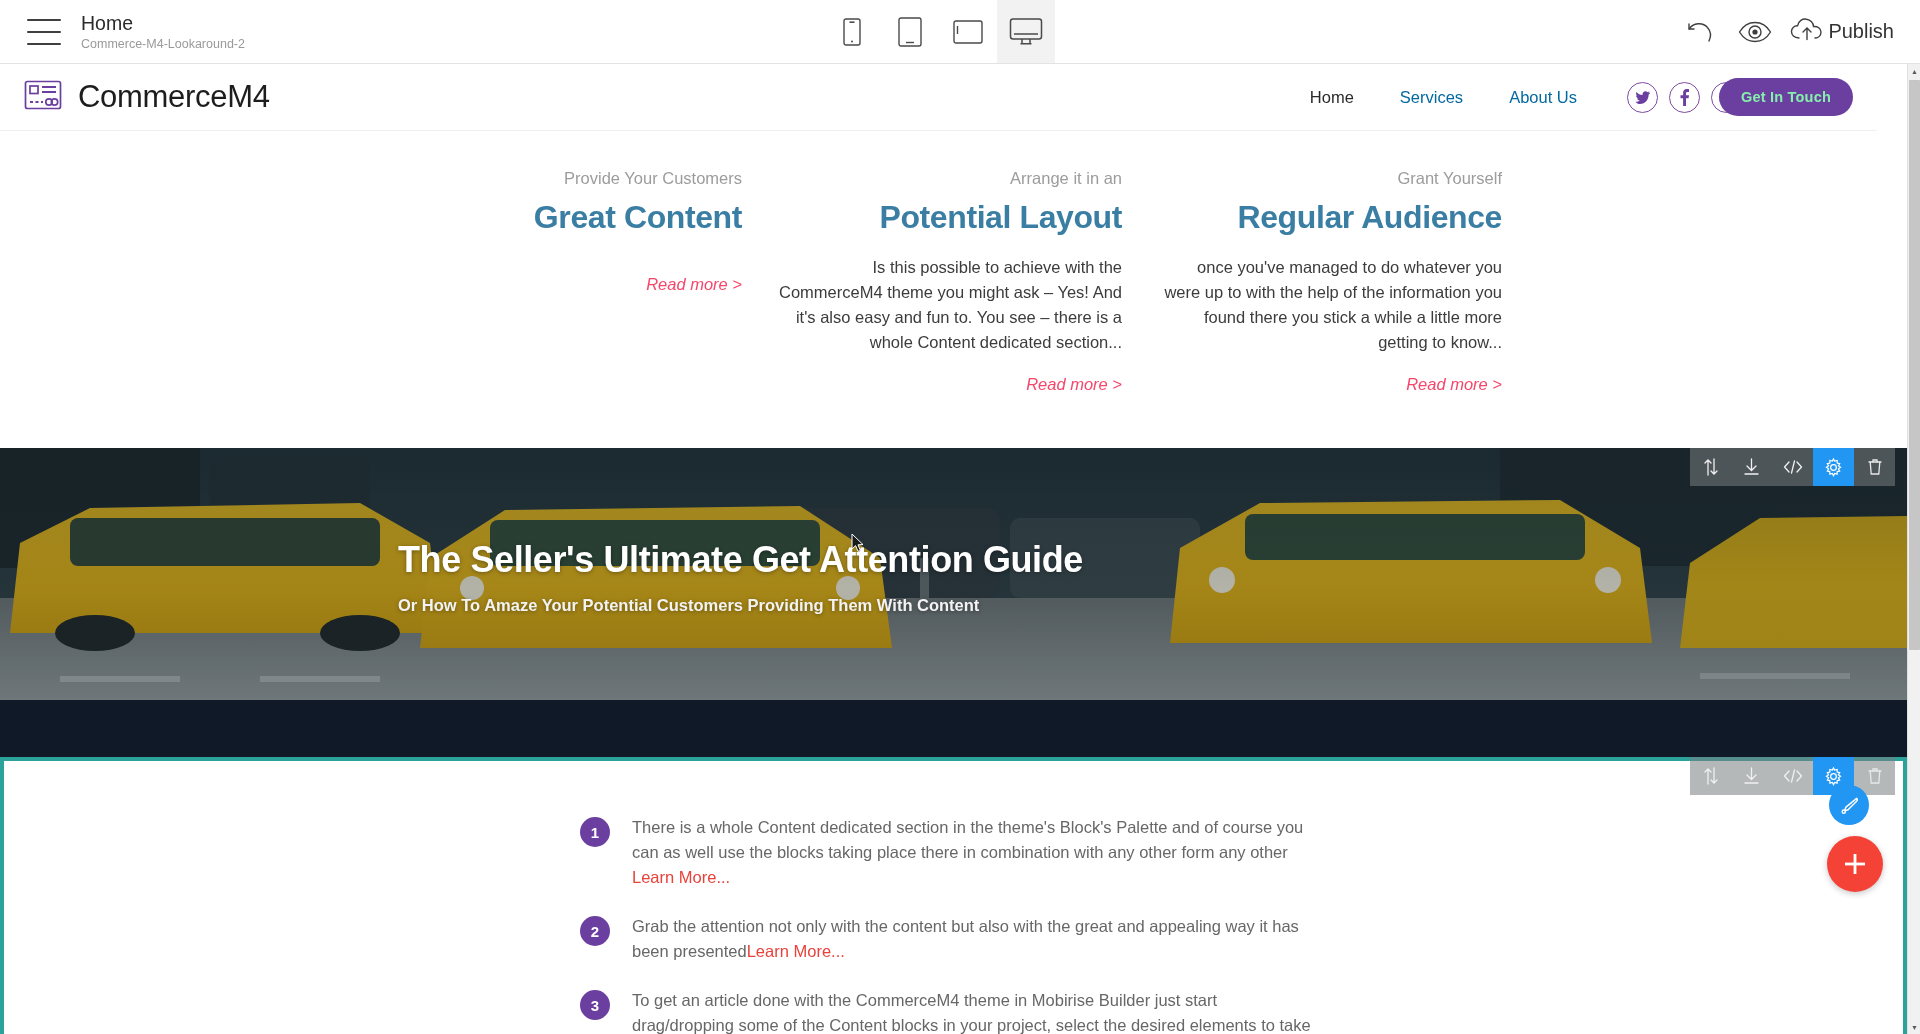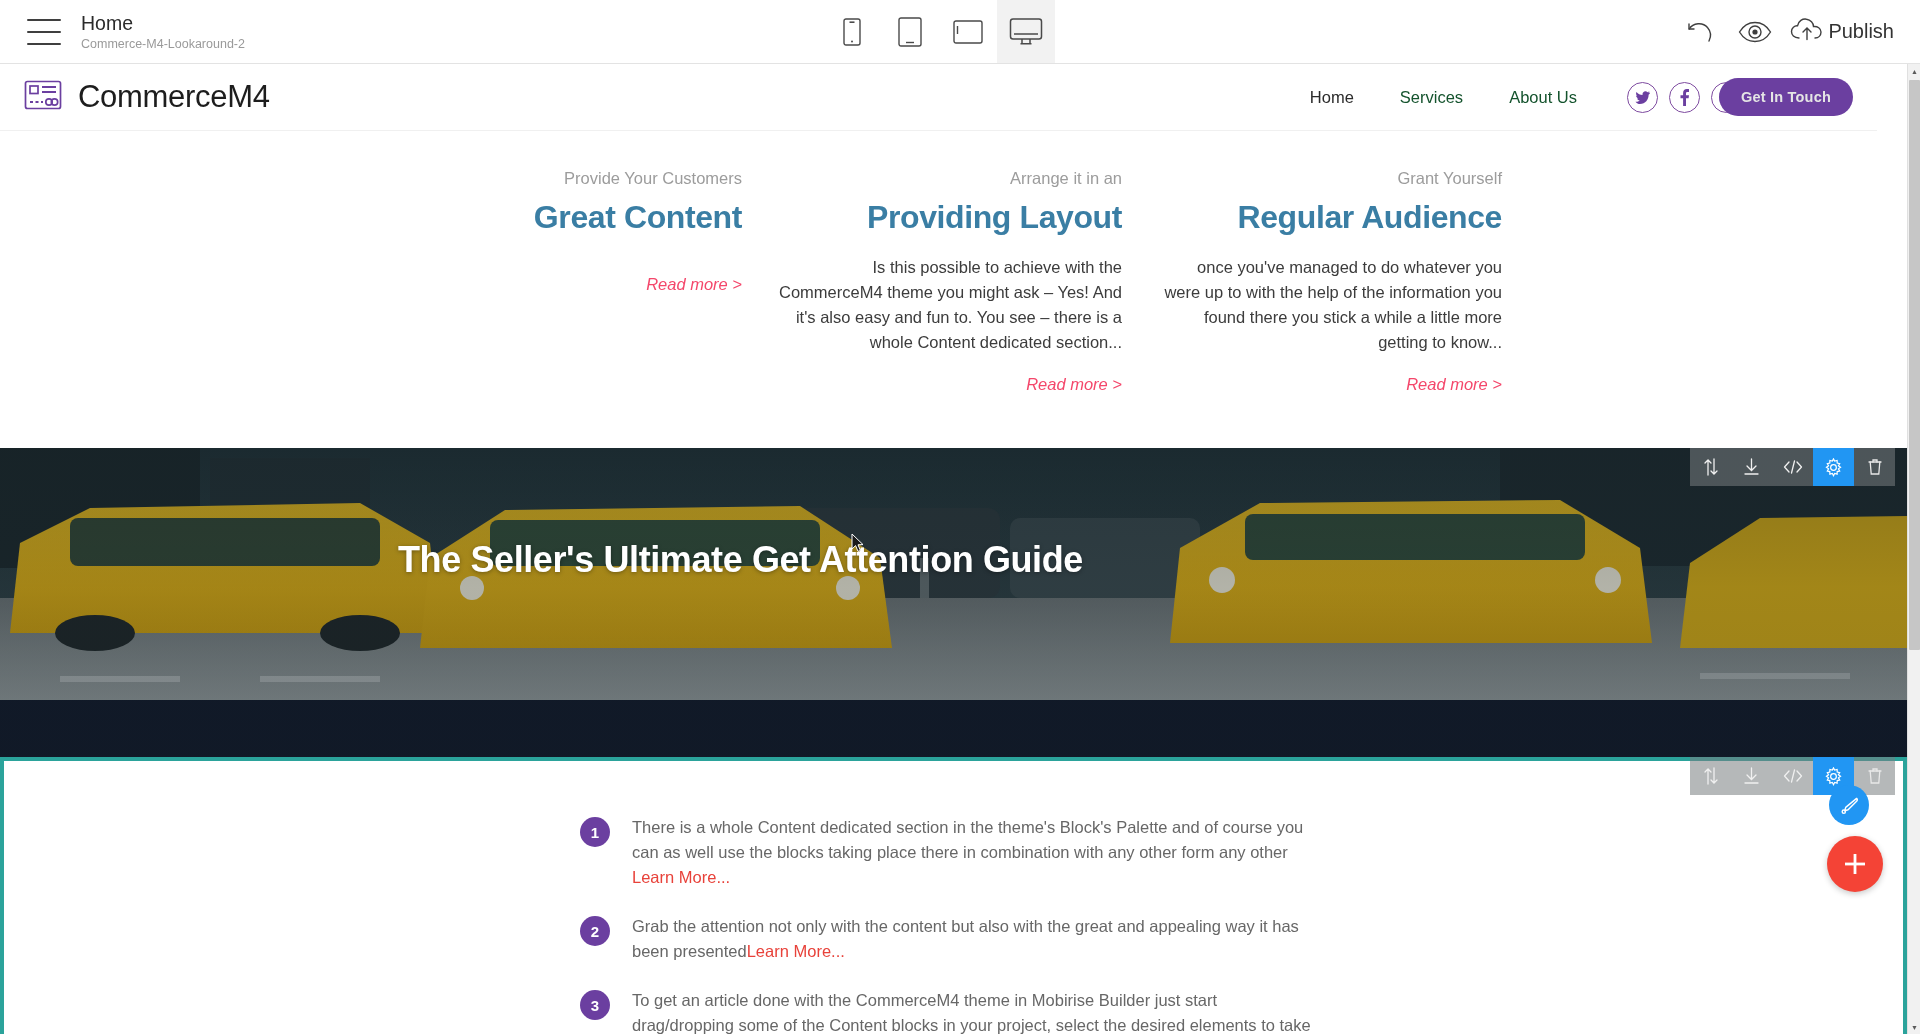--- a/index.html
+++ b/index.html
@@ -63,32 +63,32 @@
   .site-header {
     position: relative; height: 67px; width: 1877px;
     background: #ffffff;
     display: flex; align-items: center;
     border-bottom: 1px solid #f0f0f0;
   }
   .brand { display: flex; align-items: center; gap: 16px; margin-left: 24px; }
   .brand .name { font-size: 31px; color: #1d1d1d; font-weight: 400; letter-spacing: -0.3px; }
 
   .site-nav { position: absolute; right: 300px; display: flex; gap: 46px; align-items:center; }
-  .site-nav a { font-size: 16.5px; color: #14532d; text-decoration: none; cursor: pointer; }
+  .site-nav a { font-size: 16.5px; color: #0369a1; text-decoration: none; cursor: pointer; }
   .site-nav a.active { color: #2b2b2b; }
 
   .socials { position: absolute; right: 135px; display: flex; gap: 11px; align-items: center; }
   .soc {
     width: 31px; height: 31px; border-radius: 50%;
     border: 1.3px solid #7e4ba0;
     display:flex; align-items:center; justify-content:center; cursor: pointer;
   }
   .cta-btn {
     position: absolute; right: 24px;
-    background: #6b3fa0; color: #e5e5e5;
+    background: #6b3fa0; color: #86efac;
     font-size: 14.5px; font-weight: 700;
     padding: 11px 22px; border-radius: 22px;
     border: none; cursor: pointer; letter-spacing: 0.2px;
   }
 
   
   .features {
     display: flex; padding: 36px 0 54px 0;
     width: 1907px;
   }
@@ -315,21 +315,21 @@
     <div class="feat-spacer"></div>
 
     <div class="feat">
       <div class="kicker">Provide Your Customers</div>
       <div class="h">Great Content</div>
       <a class="more">Read more &gt;</a>
     </div>
 
     <div class="feat">
       <div class="kicker">Arrange it in an</div>
-      <div class="h">Providing Layout</div>
+      <div class="h">Potential Layout</div>
       <div class="body">Is this possible to achieve with the CommerceM4 theme you might ask – Yes! And it's also easy and fun to. You see – there is a whole Content dedicated section...</div>
       <a class="more">Read more &gt;</a>
     </div>
 
     <div class="feat">
       <div class="kicker">Grant Yourself</div>
       <div class="h">Regular Audience</div>
       <div class="body">once you've managed to do whatever you were up to with the help of the information you found there you stick a while a little more getting to know...</div>
       <a class="more">Read more &gt;</a>
     </div>
@@ -415,20 +415,21 @@
         <svg width="16" height="18" viewBox="0 0 16 18" fill="none" stroke="#e8e8e8" stroke-width="1.3" stroke-linecap="round">
           <path d="M2 4 L14 4"></path>
             <path d="M6 4 L6 2 L10 2 L10 4"></path>
           <path d="M3.2 4 L4.2 16 L11.8 16 L12.8 4"></path>
         </svg>
       </div>
     </div>
 
     <div class="hero-text">
       <h1>The Seller's Ultimate Get Attention Guide</h1>
+      <p>Or How To Amaze Your Potential Customers Providing Them With Content</p>
     </div>
   </div>
 
   <div class="content-block">
 
     <div class="blk-toolbar" style="top:-4px; right:8px;">
       <div class="tb">
         <svg width="16" height="18" viewBox="0 0 16 18" fill="none" stroke="#f0f0f0" stroke-width="1.3" stroke-linecap="round">
           <path d="M5 17 L5 2 M2 5 L5 2 L8 5"></path>
             <path d="M11 1 L11 16 M8 13 L11 16 L14 13"></path>

